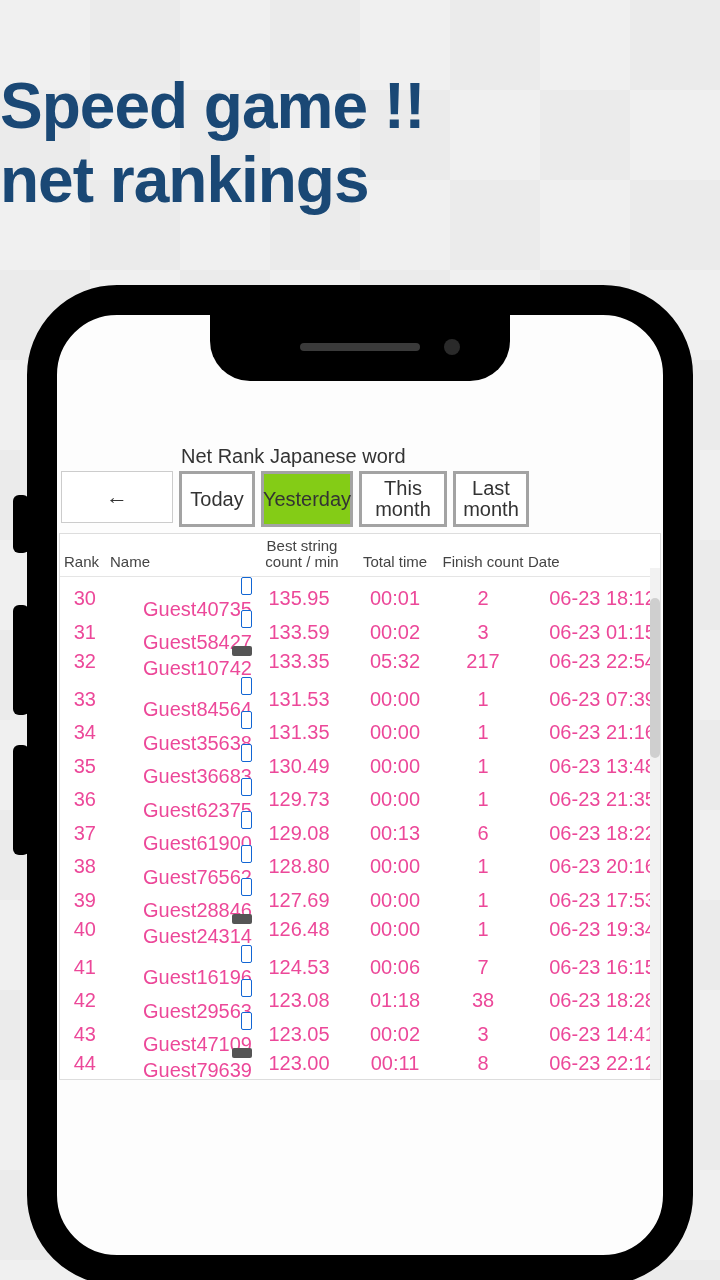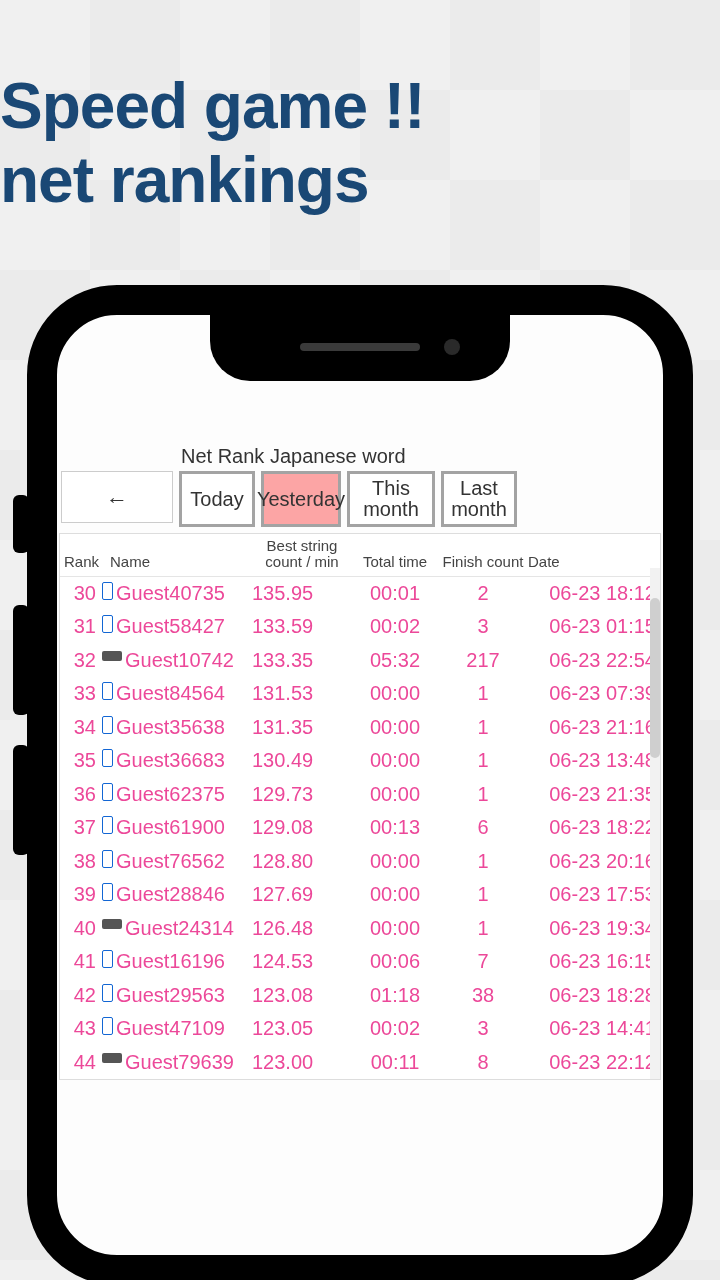--- a/index.html
+++ b/index.html
@@ -108,21 +108,21 @@
     font-size: 20px;
     display: flex;
     align-items: center;
     justify-content: center;
     text-align: center;
     line-height: 1.05;
     padding: 4px 6px;
     min-height: 52px;
   }
   .tab.t-today  { width: 76px; }
-  .tab.t-yest   { width: 80px; background: #fca5a5; }
+  .tab.t-yest   { width: 92px; background: #84cc16; }
   .tab.t-this   { width: 88px; }
   .tab.t-last   { width: 76px; }
   .tab.t-all    { width: 76px; }
 
   
   .table-wrap {
     border: 1px solid #ddd;
     margin: 0 2px;
     position: relative;
     background: #fff;
@@ -144,22 +144,22 @@
   .rows { }
   .row {
     display: grid;
     grid-template-columns: 42px 150px 100px 86px 90px 130px;
     font-size: 20px;
     color: #ec4899;
     height: 33.5px;
     align-items: center;
   }
   .row .c-rank { text-align: right; padding-right: 6px; }
-  .row .c-name { display: flex; align-items: flex-start; gap: 3px; white-space: nowrap; }
-  .row .c-score { text-align: left; padding-right: 6px; }
+  .row .c-name { display: flex; align-items: flex-end; gap: 3px; white-space: nowrap; flex-direction: column; }
+  .row .c-score { text-align: center; padding-right: 6px; }
   .row .c-time  { text-align: center; }
   .row .c-finish{ text-align: center; }
   .row .c-date  { text-align: right; padding-right: 2px; white-space: nowrap; }
 
   .dev-icon {
     display: inline-block;
     flex-shrink: 0;
   }
   .dev-icon.phone-i {
     width: 11px; height: 18px;

